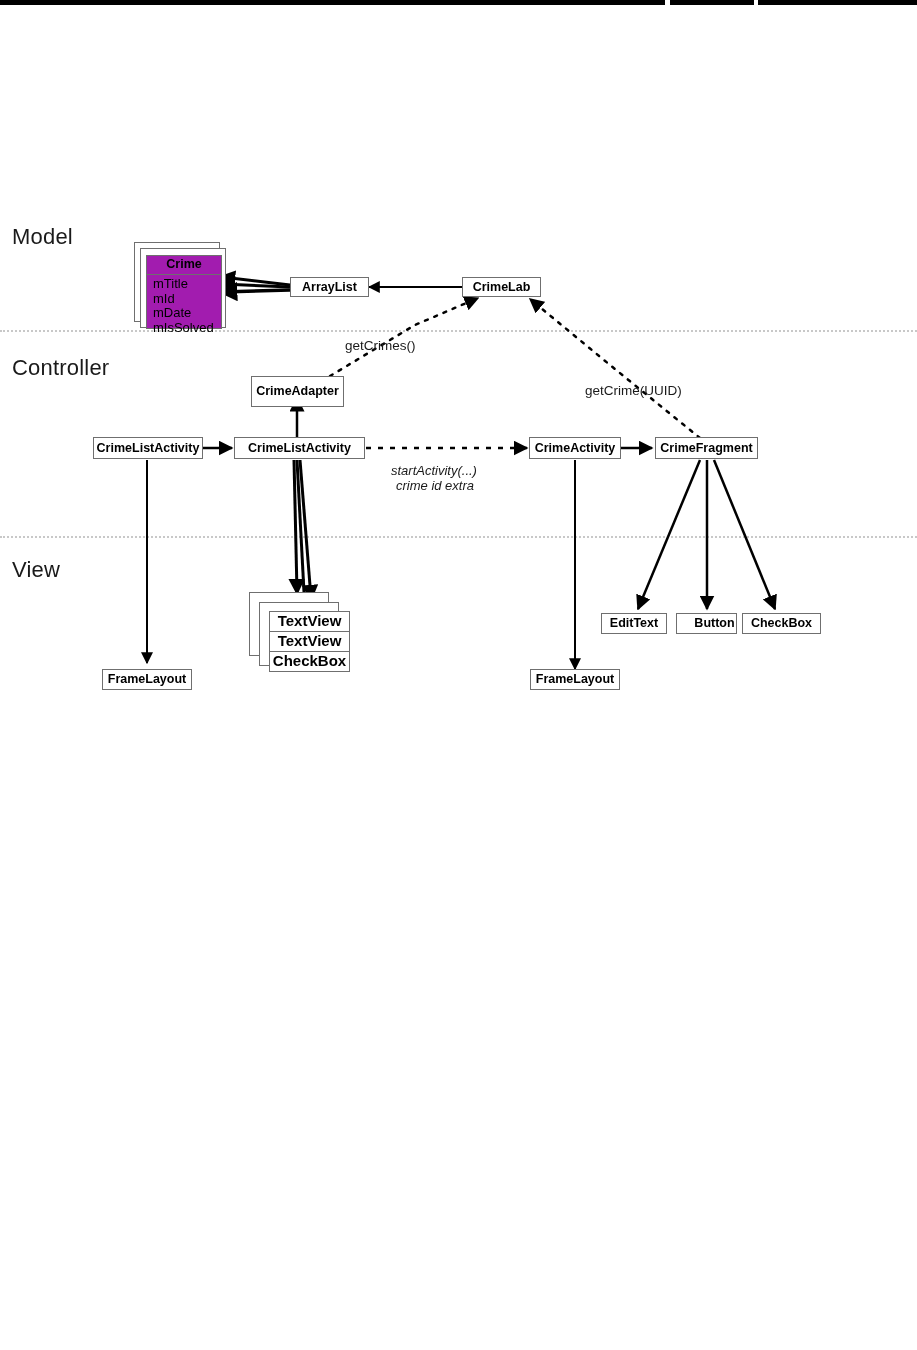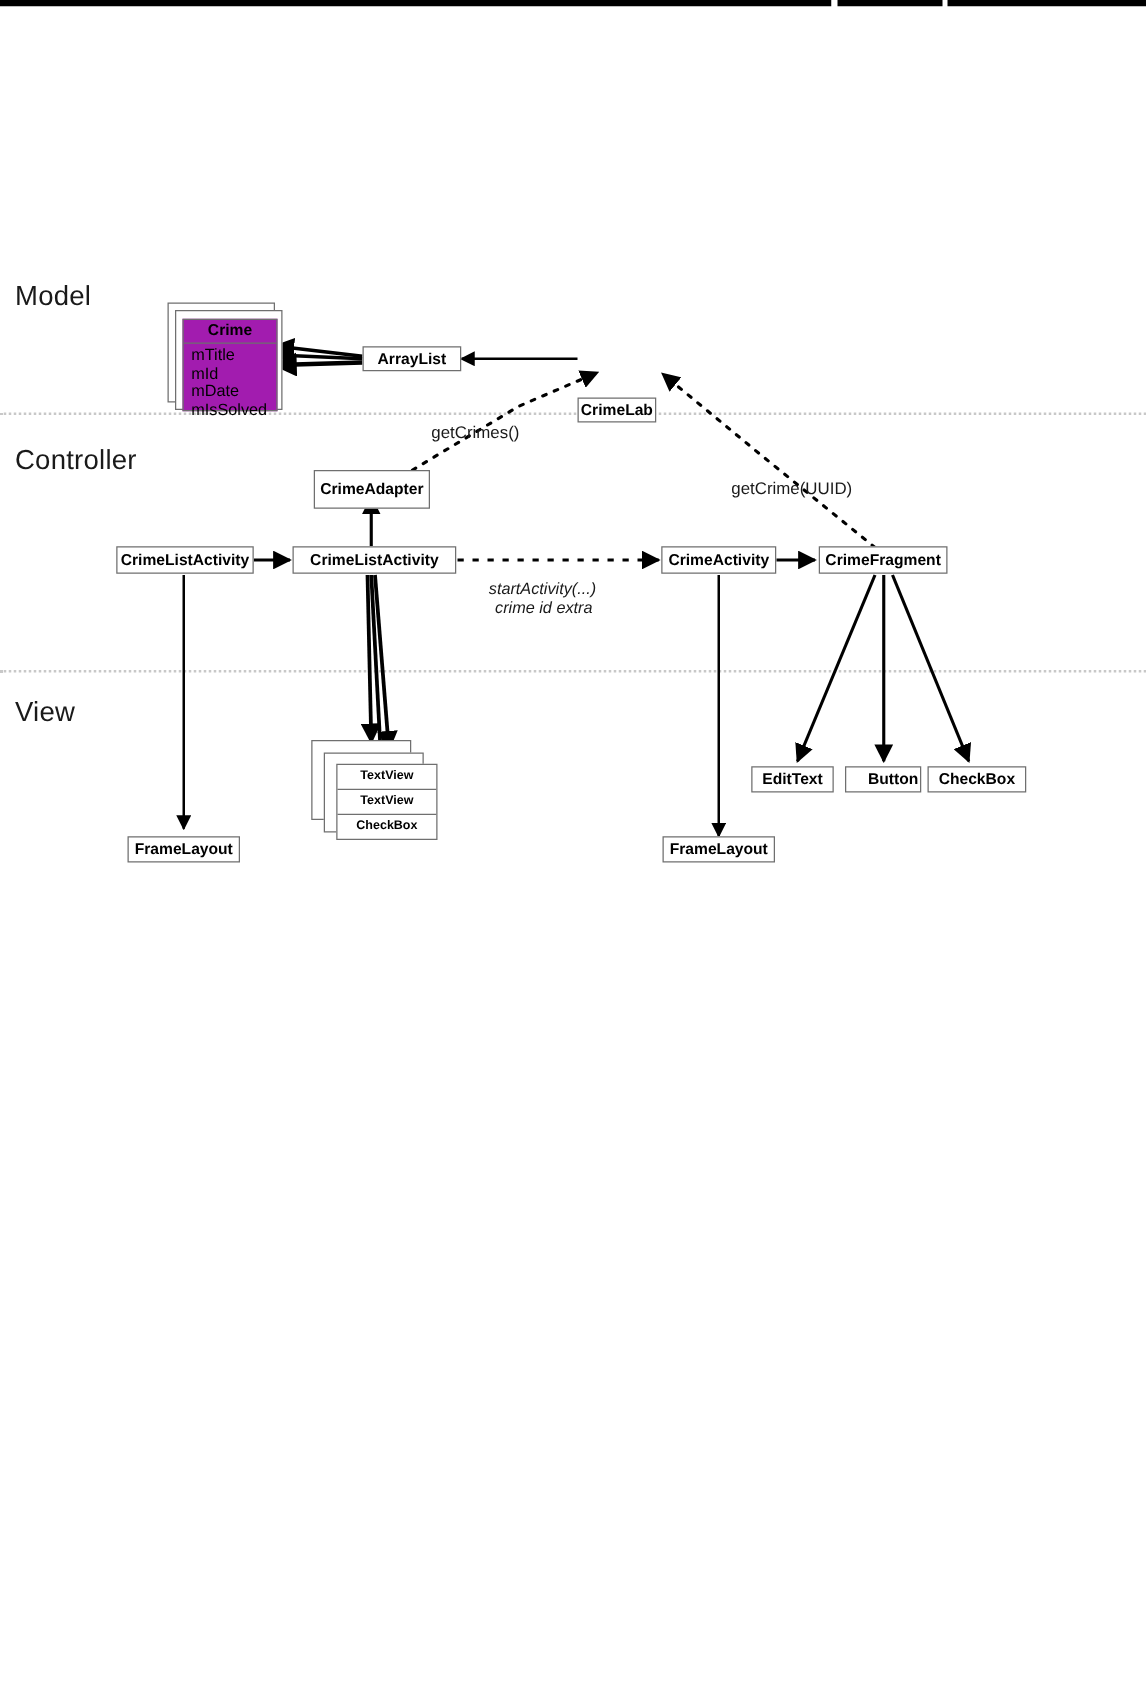--- a/index.html
+++ b/index.html
@@ -96,21 +96,21 @@
   .rowstack {
     position: absolute;
     box-sizing: border-box;
     background: #ffffff;
     border: 1.5px solid #6f6f6f;
   }
   .rowstack .cell {
     box-sizing: border-box;
     height: 20px;
     border-bottom: 1.5px solid #6f6f6f;
-    font-size: 10px;
+    font-size: 15px;
     font-weight: bold;
     text-align: center;
     line-height: 18px;
     color: #000;
     white-space: nowrap;
   }
   .rowstack .cell:last-child { border-bottom: none; }
 
   
   .edge-label {
@@ -201,21 +201,21 @@
     <div class="entity-fields">
       <div class="entity-field">mTitle</div>
       <div class="entity-field">mId</div>
       <div class="entity-field">mDate</div>
       <div class="entity-field">mIsSolved</div>
     </div>
   </div>
 
   <div class="node" style="left:290px; top:277px; width:79px; height:20px;">ArrayList</div>
 
-  <div class="node" style="left:462px; top:277px; width:63px; height:20px;margin-top:41px;">CrimeLab</div>
+  <div class="node" style="left:462px; top:277px; width:79px; height:20px;">CrimeLab</div>
 
   <div class="node" style="left:251px; top:376px; width:93px; height:31px;">CrimeAdapter</div>
 
   <div class="node" style="left:93px; top:437px; width:110px; height:22px;">CrimeListActivity</div>
 
   <div class="node" style="left:234px; top:437px; width:131px; height:22px;">CrimeListActivity</div>
 
   <div class="node" style="left:529px; top:437px; width:92px; height:22px;">CrimeActivity</div>
 
   <div class="node" style="left:655px; top:437px; width:103px; height:22px;text-align:right;">CrimeFragment</div>

